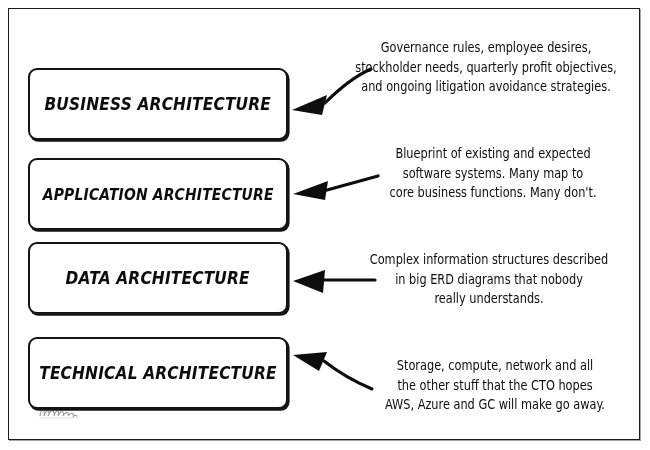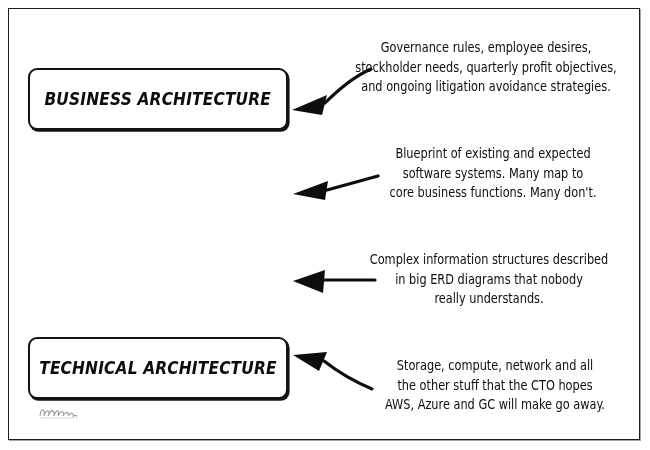--- a/index.html
+++ b/index.html
@@ -28,21 +28,21 @@
     box-sizing: border-box;
     box-shadow: 1px 1px 0 rgba(0,0,0,0.35);
     pointer-events: none;
   }
 
   
   .layer-box {
     position: absolute;
     left: 28px;
     width: 260px;
-    height: 62px;
+    height: 72px;
     box-sizing: border-box;
     border: 2.6px solid #141414;
     border-radius: 9px;
     background: #ffffff;
     box-shadow: 1.6px 1.8px 0 #141414;
     display: flex;
     align-items: center;
     justify-content: center;
   }
   .layer-label {
@@ -106,21 +106,27 @@
 <body>
 
 <div id="canvas">
 
   <div id="frame"></div>
 
   <div class="layer-box" id="box-0">
     <span class="layer-label">BUSINESS ARCHITECTURE</span>
   </div>
 
+  <div class="layer-box" id="box-1">
+    <span class="layer-label lbl-long">APPLICATION ARCHITECTURE</span>
+  </div>
 
+  <div class="layer-box" id="box-2">
+    <span class="layer-label">DATA ARCHITECTURE</span>
+  </div>
 
   <div class="layer-box" id="box-3">
     <span class="layer-label">TECHNICAL ARCHITECTURE</span>
   </div>
 
   <div class="note" id="note-0">Governance rules, employee desires,
 stockholder needs, quarterly profit objectives,
 and ongoing litigation avoidance strategies.</div>
   <div class="note" id="note-1">Blueprint of existing and expected
 software systems. Many map to

